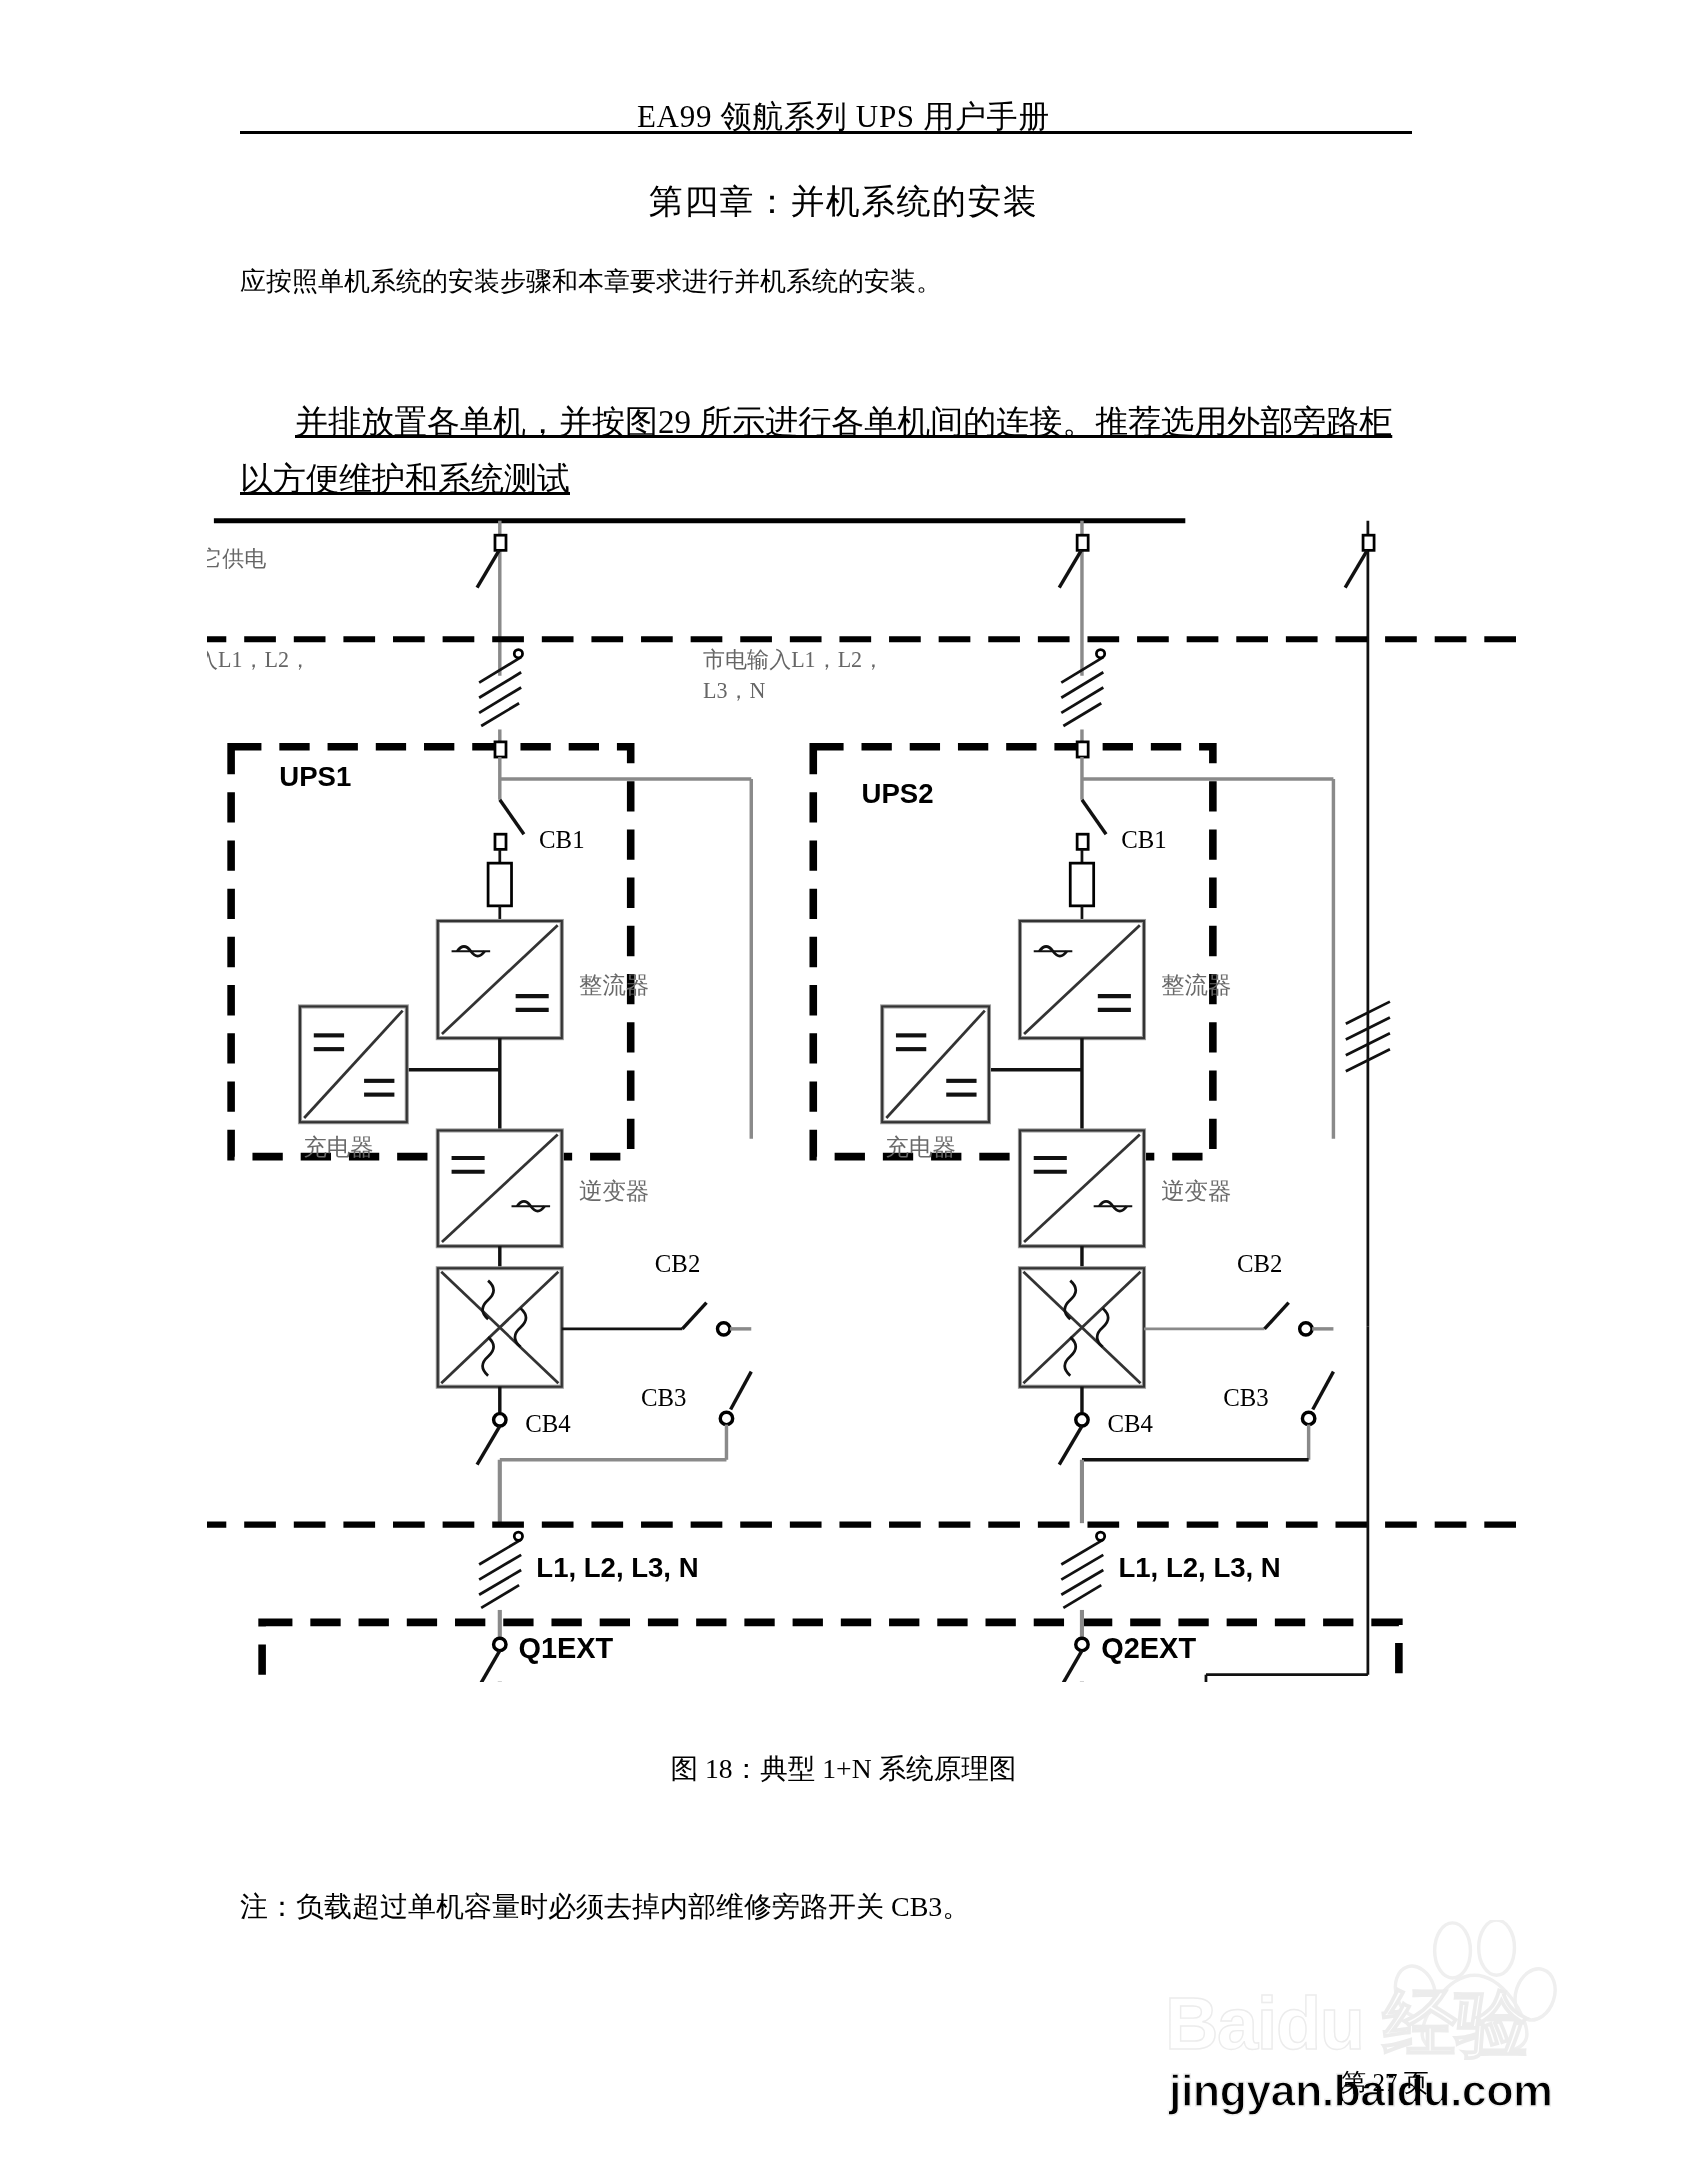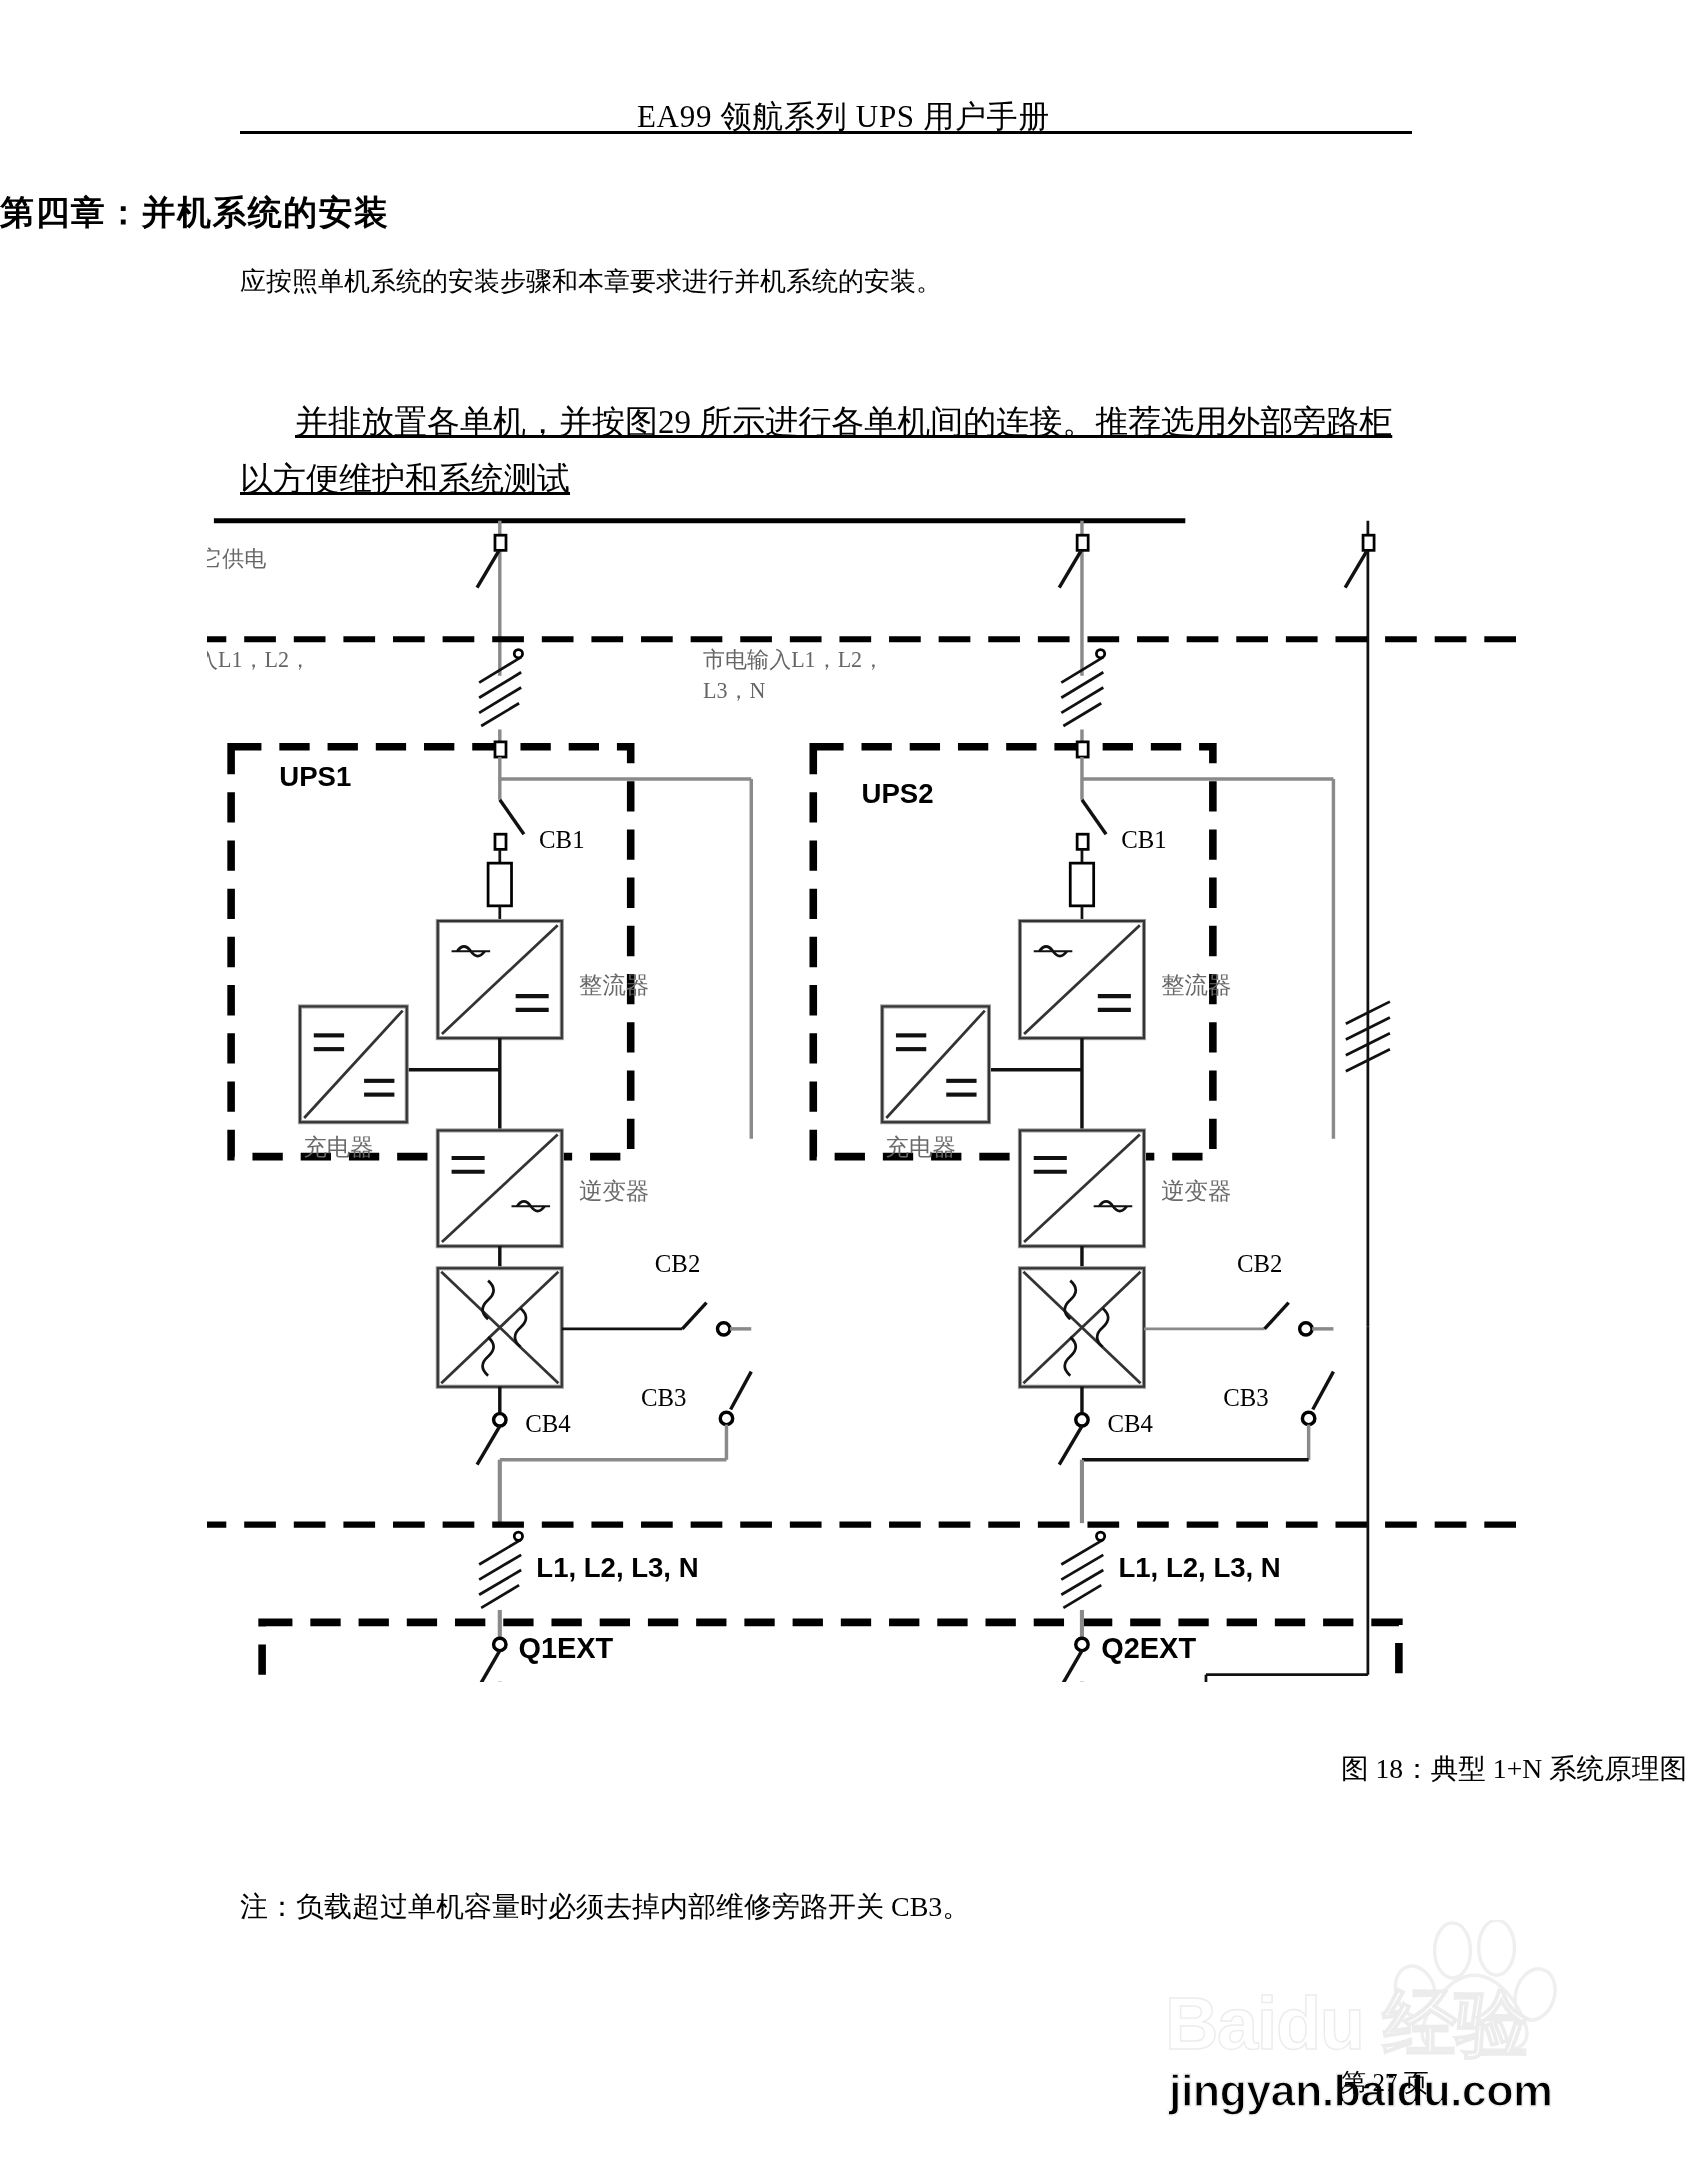--- a/index.html
+++ b/index.html
@@ -19,22 +19,23 @@
     font-size:31px;
     letter-spacing:0.7px;
   }
   .hdr-rule {
     position:absolute; left:240px; top:131px; width:1172px; height:3.4px;
     background:#000;
   }
 
   
   .chapter-title {
-    position:absolute; left:0; top:190px; width:1687px;
-    font-size:34px; font-weight:bold;
+    position:absolute; left:0; top:179px; width:1687px;
+    text-align:center;
+    font-size:34px; font-weight:normal;
     letter-spacing:1.4px;
   }
   .para1 {
     position:absolute; left:240px; top:263px; width:1213px;
     font-size:26px; line-height:1.45;
   }
   .sec-title {
     position:absolute; left:240px; top:331px; width:1213px;
     font-size:30px; line-height:1.3;
   }
@@ -44,21 +45,21 @@
     text-indent:55px;
     text-decoration:underline;
   }
 
   
   .figure { position:absolute; left:207px; top:510px; width:1309px; height:1172px; }
   .figure svg { display:block; }
 
   .fig-caption {
     position:absolute; left:0; top:1750px; width:1687px;
-    text-align:right; font-size:27.6px;
+    text-align:center; font-size:27.6px;
   }
   .note {
     position:absolute; left:240px; top:1888px; width:1240px;
     font-size:28px;
   }
 
   
   .watermark {
     position:absolute; left:1165px; top:1930px;
     width:441px; height:207px;

